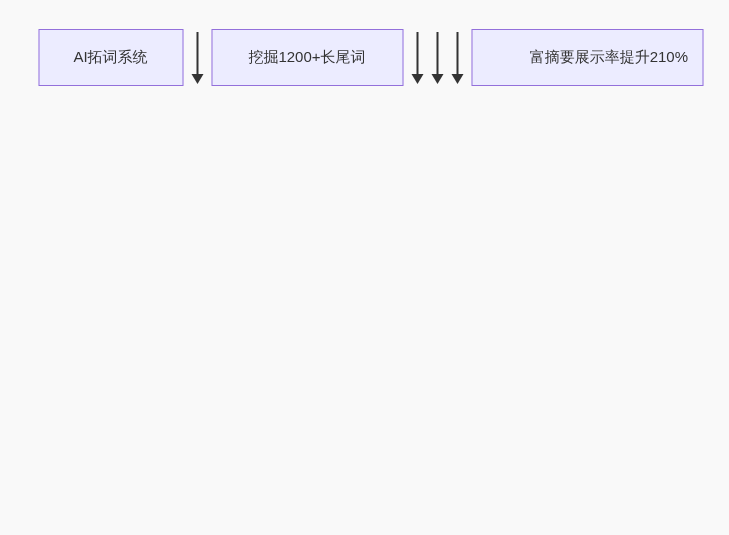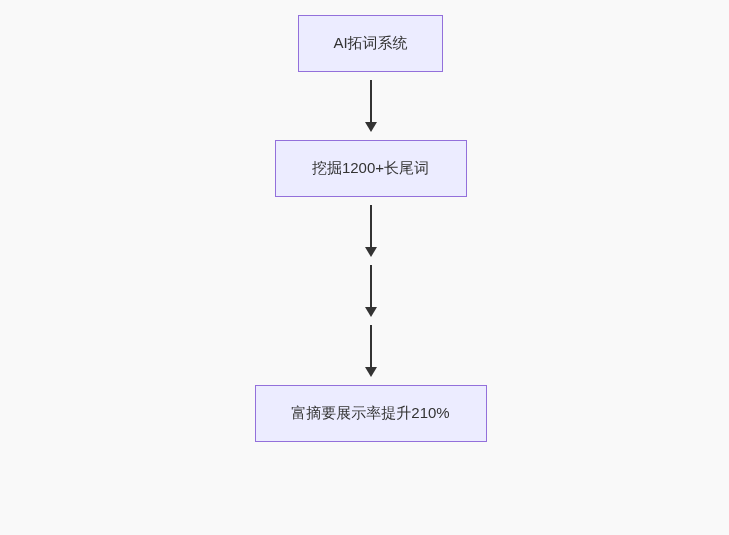--- a/index.html
+++ b/index.html
@@ -11,46 +11,46 @@
     font-family: "Liberation Sans", "DejaVu Sans", sans-serif;
     overflow: hidden;
   }
   .canvas {
     position: relative;
     width: 729px;
     height: 535px;
   }
   .flowchart {
     position: absolute;
-    top: 15px;
+    top: 29px;
     left: 50%;
     transform: translateX(calc(-50% + 6px));
     display: flex;
-    flex-direction: column;
+    flex-direction: row;
     align-items: center;
     gap: 8px;
   }
   .node {
     box-sizing: border-box;
     height: 57px;
     background: #ECECFF;
     border: 1px solid #9370DB;
     color: #333333;
     font-size: 15px;
     display: flex;
     align-items: center;
     justify-content: center;
     text-align: center;
     padding: 0 14px;
   }
   .node.w1 { width: 145px; }
   .node.w2 { width: 192px; text-align: center; }
   .node.w3 { width: 220px; }
   .node.w4 { width: 216px; }
-  .node.w5 { width: 232px; }
+  .node.w5 { width: 232px; justify-content: flex-end; }
   .edge {
     display: flex;
     flex-direction: column;
     align-items: center;
     height: 52px;
   }
   .edge .line {
     width: 2px;
     flex: 1;
     background: #333333;

